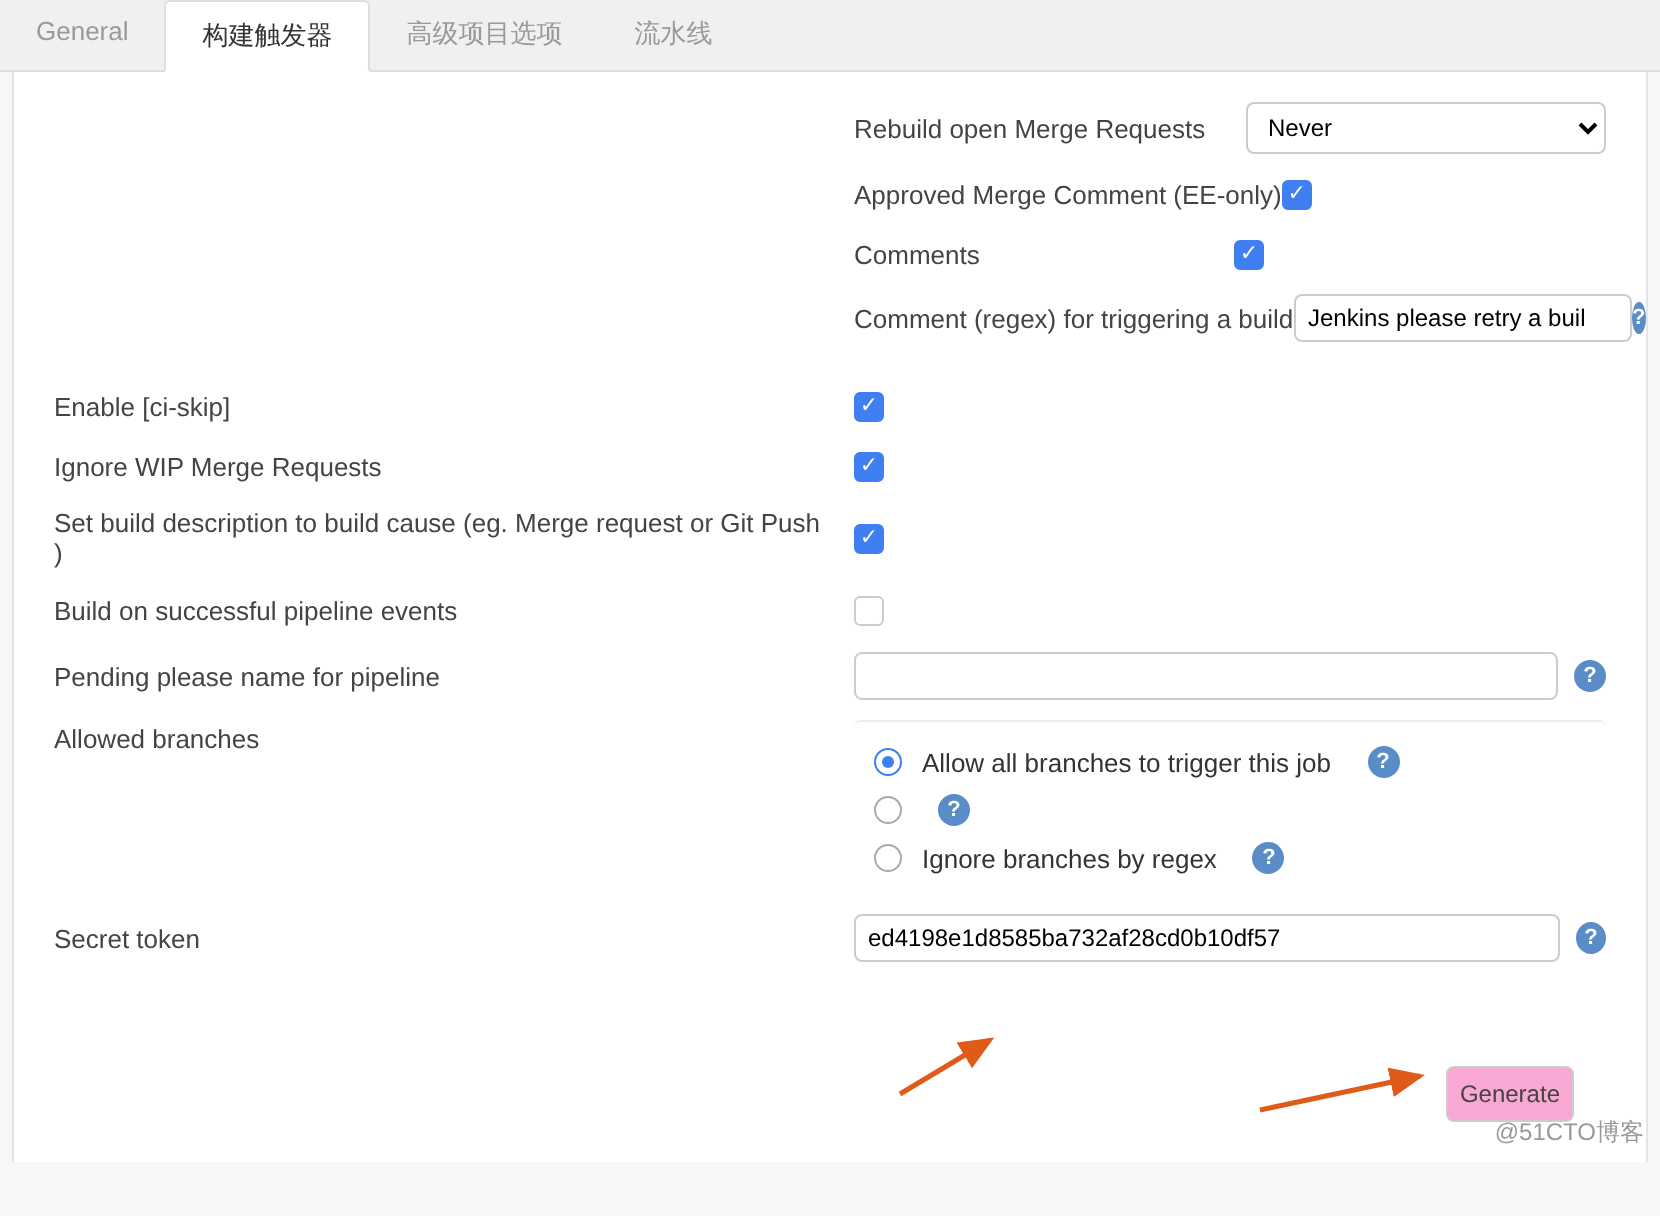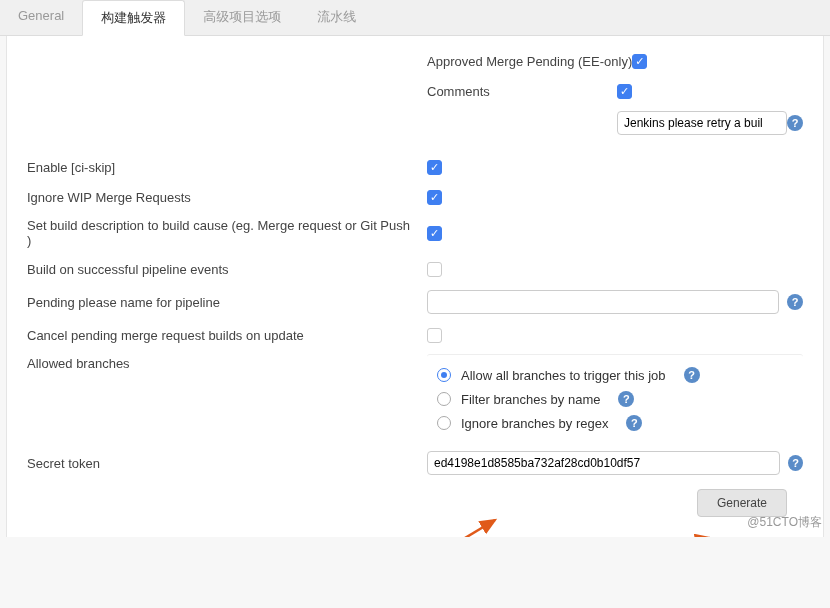--- a/index.html
+++ b/index.html
@@ -132,27 +132,28 @@
     border-radius: 3px;
   }
   .allowed-row {
     display: flex;
     align-items: center;
     gap: 10px;
     padding: 4px 10px;
   }
   .allowed-row .help { margin-left: 8px; }
   .btn {
-    background: #e5e5e5;
+    background: #f9a8d4;
     border: 1px solid #ccc;
     border-radius: 4px;
-    padding: 6px 19px;
+    padding: 6px 6px;
     font-size: 12px;
     cursor: pointer;
     color: #444;
+    margin-top: 38px;
   }
   .btn-row { display:flex; justify-content:flex-end; padding: 8px 36px 0 420px; gap:8px; }
   .arrow {
     position: absolute;
     pointer-events: none;
   }
   .watermark {
     position: absolute;
     right: 8px;
     bottom: 6px;
@@ -167,36 +168,43 @@
 
 <div class="tabs">
   <div class="tab">General</div>
   <div class="tab active">构建触发器</div>
   <div class="tab">高级项目选项</div>
   <div class="tab">流水线</div>
 </div>
 
 <div class="panel">
 
-
-  <div class="sub-right-row">
-    <span class="sub-label">Approved Merge Pending (EE-only)</span>
+  <div class="sub-right-row">
+    <span class="sub-label">Rebuild open Merge Requests</span>
+    <select class="ctrl">
+      <option>Never</option>
+    </select>
+  </div>
+
+  <div class="sub-right-row">
+    <span class="sub-label">Approved Merge Comment (EE-only)</span>
     <span style="width:180px; display:flex;">
         <span class="check on">✓</span>
       </span>
   </div>
 
   <div class="sub-right-row">
     <span class="sub-label">Comments</span>
     <span style="width:180px; display:flex;">
         <span class="check on">✓</span>
       </span>
   </div>
 
   <div class="sub-right-row">
+    <span class="sub-label" style="min-width:220px">Comment (regex) for triggering a build</span>
     <input type="text" class="ctrl sm" value="Jenkins please retry a buil" style="">
     <span class="help">?</span>
   </div>
 
   <div style="height:12px"></div>
 
   <div class="row">
     <div class="left-label">Enable [ci-skip]</div>
     <div class="right-side">
         <span class="check on">✓</span>
@@ -225,39 +233,32 @@
   </div>
 
   <div class="row pending-row">
     <div class="left-label">Pending please name for pipeline</div>
     <div class="right-side" style="gap:8px">
       <input type="text" class="ctrl wide" style="">
       <span class="help">?</span>
     </div>
   </div>
 
-  <div class="row">
-    <div class="left-label">Cancel pending merge request builds on update</div>
-    <div class="right-side">
-        <span class="check"></span>
-      </div>
-  </div>
 
   <div class="row" style="align-items:flex-start">
     <div class="left-label">Allowed branches</div>
   </div>
   <div class="allowed-box" style="margin-top:-26px">
     <div class="allowed-row">
       <span class="radio on"></span>
       <span>Allow all branches to trigger this job</span>
       <span class="help">?</span>
     </div>
     <div class="allowed-row">
       <span class="radio"></span>
-      <span>Filter branches by name</span>
       <span class="help">?</span>
     </div>
     <div class="allowed-row">
       <span class="radio"></span>
       <span>Ignore branches by regex</span>
       <span class="help">?</span>
     </div>
   </div>
 
   <div class="row" style="margin-top:10px">

